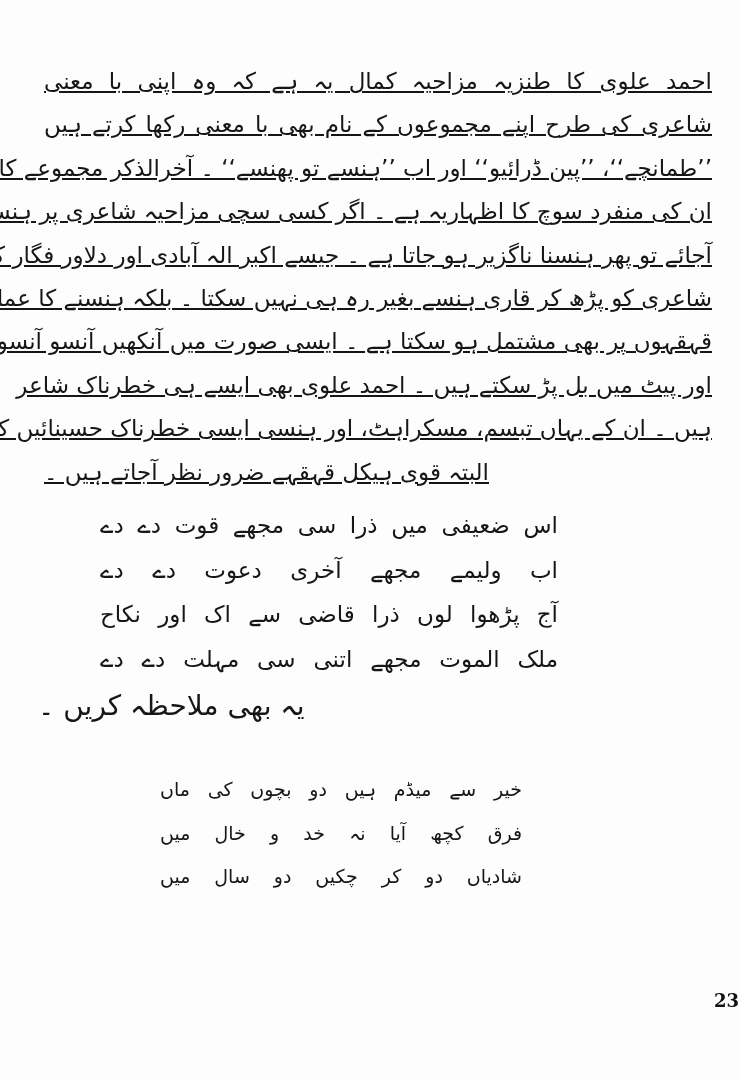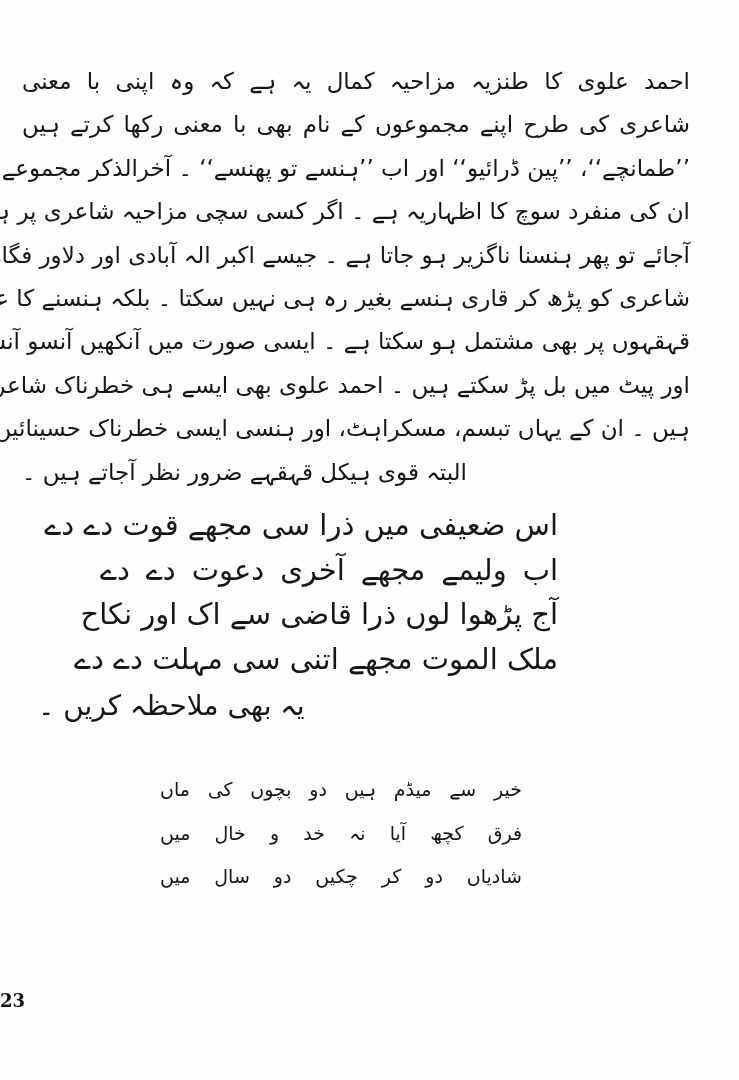--- a/index.html
+++ b/index.html
@@ -13,26 +13,27 @@
     height: 1080px;
     margin: 0 auto;
     background: #fdfdfd;
     color: #161616;
     font-family: "DejaVu Sans", sans-serif;
     overflow: hidden;
   }
   
   .para {
     position: absolute;
-    left: 22px;
+    left: 44px;
     top: 60px;
     width: 668px;
     direction: rtl;
     unicode-bidi: embed;
     font-size: 23px;
+    text-decoration: underline;
   }
   .para .line {
     height: 43.4px;
     line-height: 43.4px;
     text-align: justify;
     text-align-last: justify;
     white-space: nowrap;
     overflow: visible;
   }
   .para .line.flush-left {
@@ -41,21 +42,21 @@
     white-space: normal;
   }
   
   .verse-block-1 {
     position: absolute;
     left: 100px;
     top: 503px;
     width: 458px;
     direction: rtl;
     unicode-bidi: embed;
-    font-size: 29px;
+    font-size: 23px;
   }
   .verse-block-1 .line {
     height: 44.5px;
     line-height: 44.5px;
     text-align: justify;
     text-align-last: justify;
     white-space: nowrap;
   }
   
   .lead-in {
@@ -83,21 +84,21 @@
     text-align: justify;
     text-align-last: justify;
     white-space: nowrap;
   }
   
   .page-number {
     position: absolute;
     left: 0;
     top: 990px;
     width: 739px;
-    text-align: left;
+    text-align: right;
     font-family: "DejaVu Serif", serif;
     font-weight: bold;
     font-size: 18px;
     color: #111;
   }
 </style>
 </head>
 <body>
 
 <div class="page">

